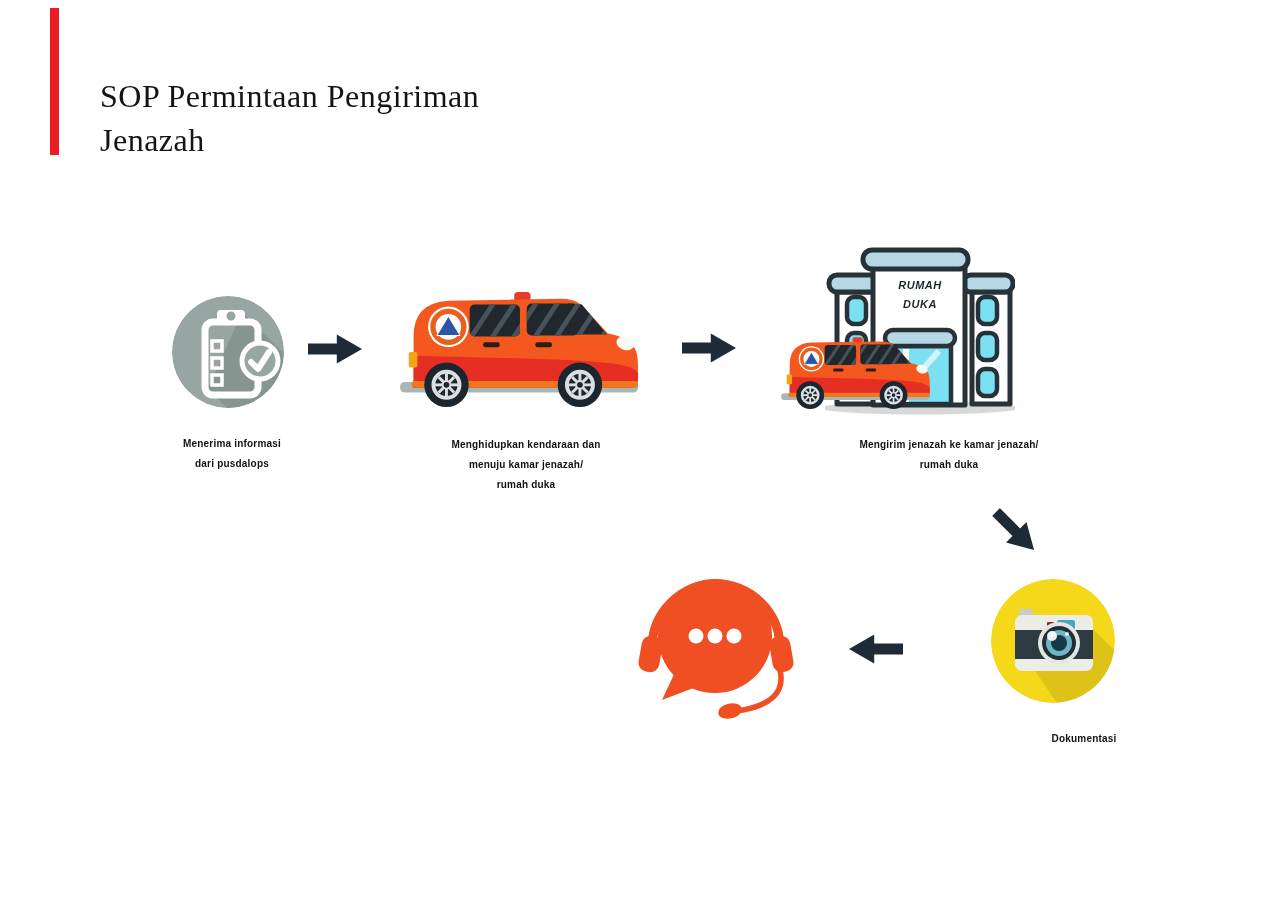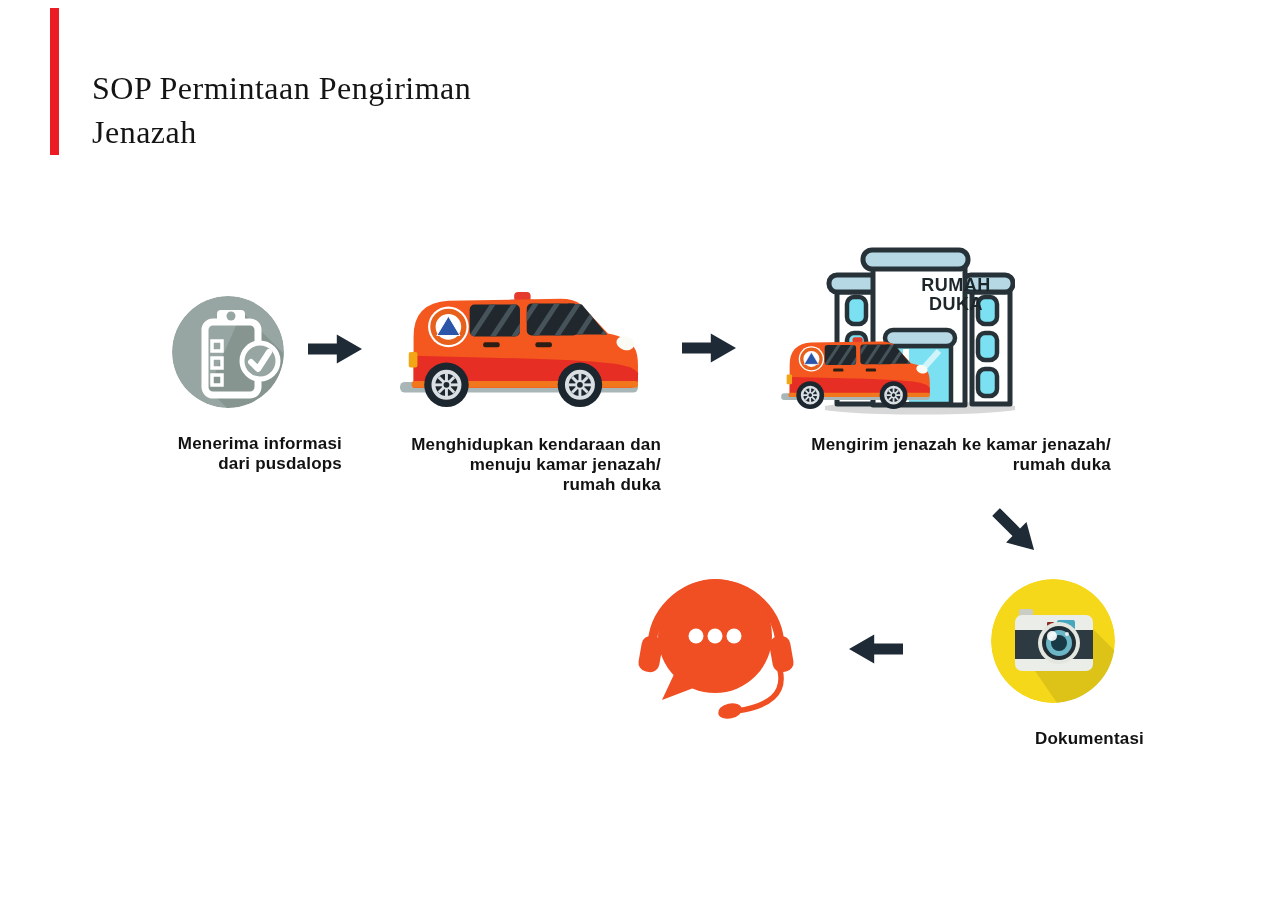--- a/index.html
+++ b/index.html
@@ -2,46 +2,47 @@
 <html><head>
 <meta charset="utf-8">
 <style>
   html,body{margin:0;padding:0;background:#ffffff;}
   .canvas{
     position:relative;width:1280px;height:904px;background:#ffffff;overflow:hidden;
     font-family:"Liberation Sans", sans-serif;color:#161616;
   }
   .accent-bar{position:absolute;left:50px;top:8px;width:9px;height:147px;background:#EC1C24;}
   .page-title{
-    position:absolute;left:84px;top:58px;width:480px;margin:8px;
+    position:absolute;left:84px;top:58px;width:480px;margin:16px;
     font-family:"Liberation Serif", serif;font-weight:400;font-size:32px;line-height:1.38;
     letter-spacing:.5px;color:#141414;
   }
   .caption{
-    position:absolute;text-align:right;font-weight:bold;font-size:17px;line-height:20px;
+    position:absolute;text-align:center;font-weight:bold;font-size:10px;line-height:20px;
     letter-spacing:.2px;color:#121212;white-space:pre-line;
   }
   .cap-1{left:122px;top:434px;width:220px;}
   .cap-2{left:391px;top:435px;width:270px;}
   .cap-3{left:787px;top:435px;width:324px;}
   .cap-4{left:1024px;top:729px;width:120px;}
   .cap-5{left:606px;top:725px;width:220px;}
   .abs{position:absolute;}
   .arrow{position:absolute;width:54px;height:36px;}
   .arrow svg{display:block;width:100%;height:100%;}
   .arrow-1{left:308px;top:331px;}
   .arrow-2{left:682px;top:330px;}
   .arrow-3{left:988px;top:513px;transform:rotate(45deg);}
   .arrow-4{left:849px;top:631px;transform:rotate(180deg);}
   .circle-icon{position:absolute;}
   .circle-icon svg{display:block;}
   .building-sign{
-    position:absolute;left:896px;top:276px;width:120px;text-align:center;
-    font-weight:bold;font-size:18px;line-height:19px;letter-spacing:.5px;color:#1d262b;
+    position:absolute;left:860px;top:276px;width:120px;text-align:center;
+    font-weight:bold;font-size:11px;line-height:19px;letter-spacing:.5px;color:#1d262b;
     white-space:pre-line;
+    font-style:italic;
   }
 </style>
 </head>
 <body>
 
 <div class="canvas">
 
   <svg width="0" height="0" style="position:absolute" aria-hidden="true">
     <defs>
       <clipPath id="vwin">

